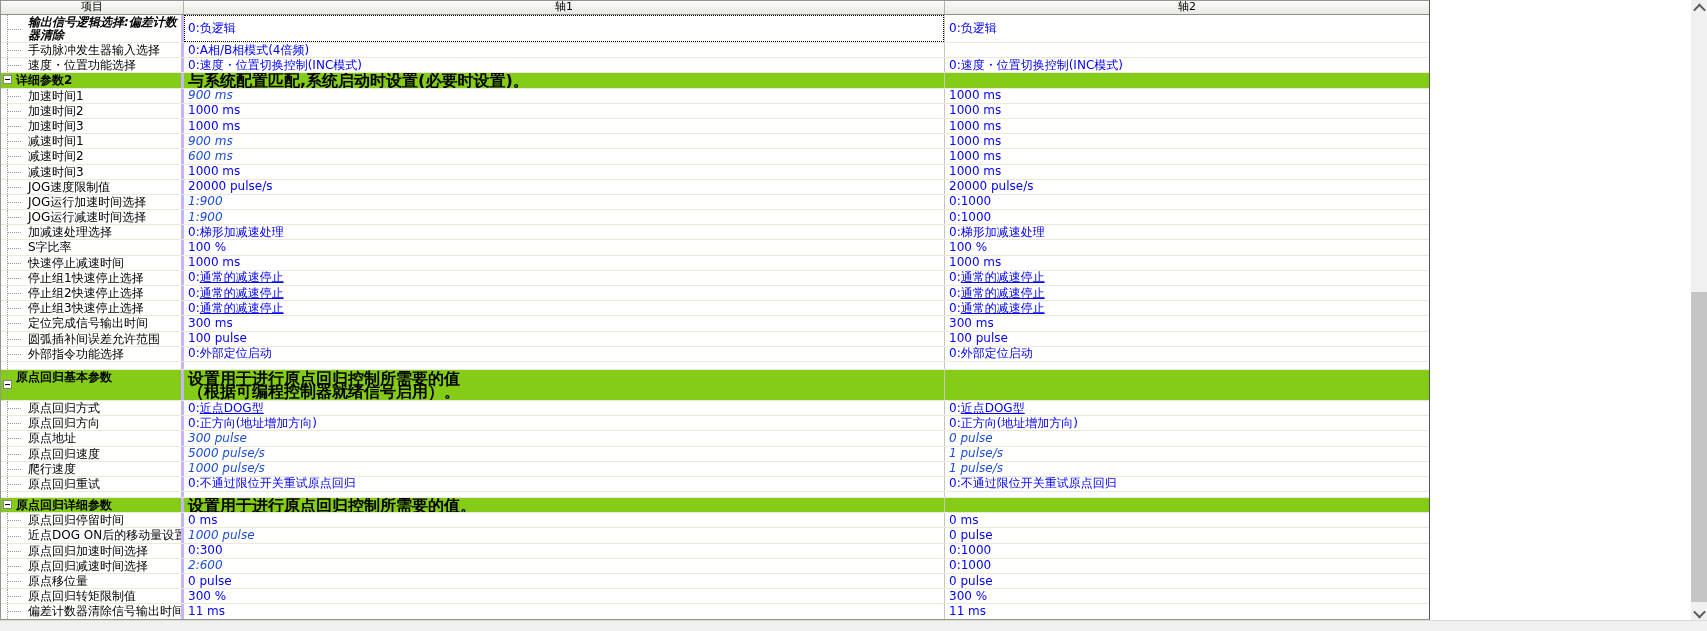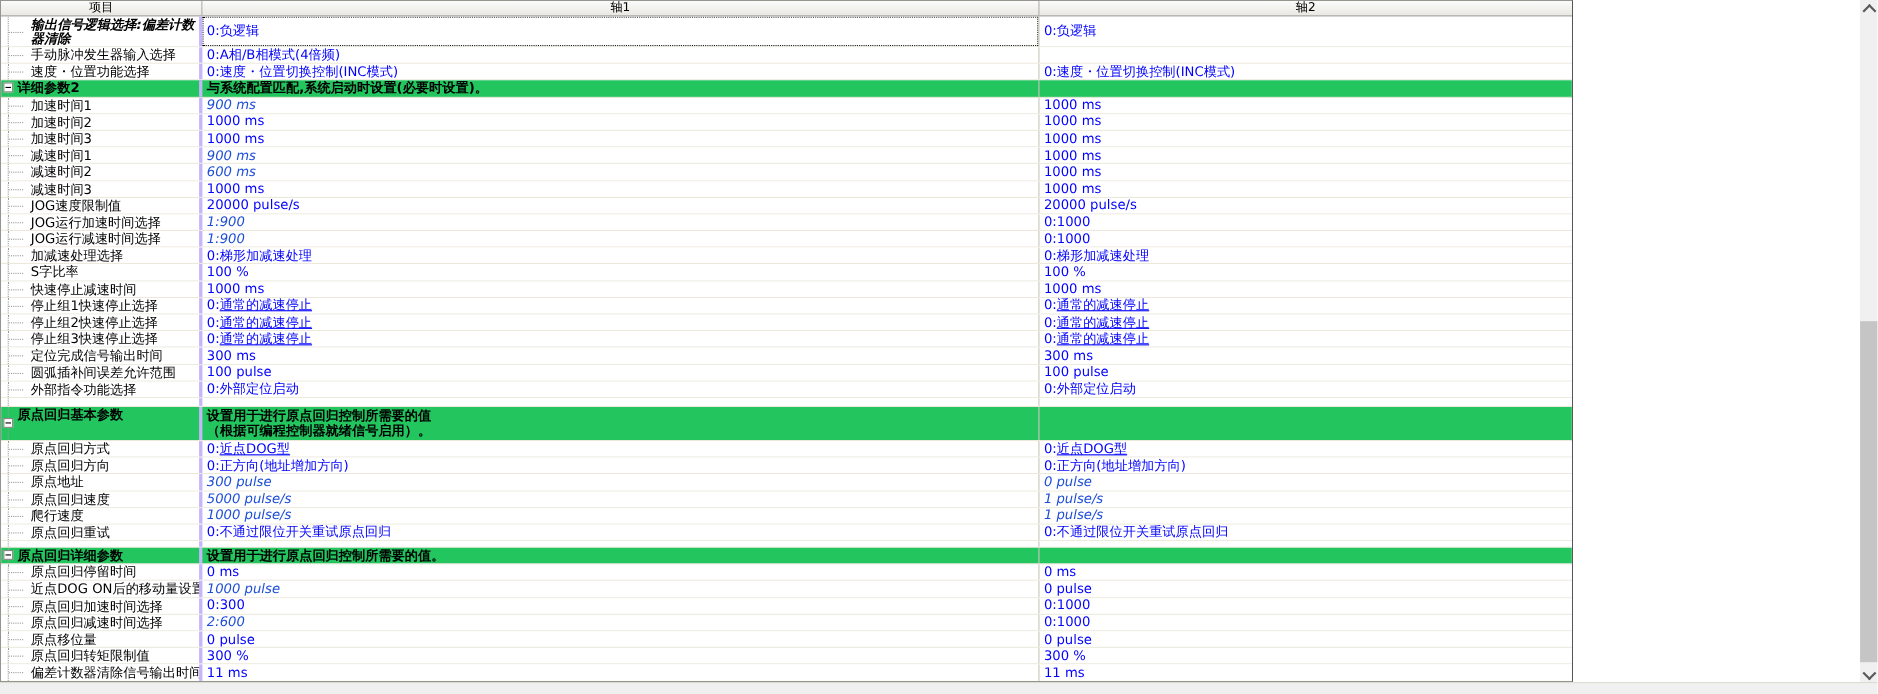--- a/index.html
+++ b/index.html
@@ -12,42 +12,42 @@
        border-bottom:1px solid #8f8f8b;}
   .hcell{box-sizing:border-box;font-size:11px;line-height:12px;color:#000;text-align:center;
          border-right:1px solid #b3b0a8;overflow:hidden;}
   .h0{width:183px;} .h1{width:761px;} .h2{flex:1;border-right:none;}
   
   .body{position:relative;height:606px;overflow:hidden;}
   .row{display:flex;box-sizing:border-box;border-bottom:1px solid #ece8db;background:#fff;position:relative;}
   .row.param{height:15.2px;} .row.param1{height:28px;} .row.group{height:15.2px;}
   .row.group2{height:31px;} .row.sp8{height:8px;border-bottom:1px solid #ece8db;}
   .row.sp6{height:6px;border-bottom:1px solid #ece8db;}
-  .row.group,.row.group2{background:#22c55e;}
+  .row.group,.row.group2{background:#84cc16;}
   .c0{width:183px;box-sizing:border-box;position:relative;border-right:3px solid #c4b5fd;overflow:hidden;}
   .c1{width:761px;box-sizing:border-box;position:relative;border-right:1px solid #c8c5bc;
       padding-left:4px;display:flex;align-items:center;overflow:hidden;}
   .c2{flex:1;box-sizing:border-box;position:relative;padding-left:4px;display:flex;align-items:center;overflow:hidden;}
   
   .gv{position:absolute;left:6px;top:0;bottom:0;width:0;border-left:1px dotted #9a9a9a;}
   .gv.end{bottom:50%;}
   .gh{position:absolute;left:7px;top:50%;width:13px;height:0;border-top:1px dotted #9a9a9a;}
   .param1 .gh{top:14px;}
   .box{position:absolute;left:2px;top:50%;margin-top:-5px;width:9px;height:9px;box-sizing:border-box;
        background:#fff;border:1px solid #848480;display:flex;align-items:center;justify-content:center;}
   .minus{width:5px;height:1px;background:#000;}
   .lbl{display:block;margin-left:27px;margin-right:2px;font-size:12px;line-height:13px;color:#000;
        padding-top:1px;white-space:nowrap;}
   .param1 .lbl{white-space:normal;font-weight:bold;font-style:italic;padding-top:1px;}
   .group .lbl,.group2 .lbl{margin-left:15px;font-weight:bold;white-space:nowrap;}
   
   .val{font-size:12px;line-height:13px;white-space:nowrap;}
   .val.b{color:#0000ff;} .val.k{color:#1d4ed8;font-style:italic;}
   .u{text-decoration:underline;}
-  .desc{font-size:12px;line-height:13px;font-weight:bold;color:#000;}
+  .desc{font-size:16px;line-height:13px;font-weight:bold;color:#000;}
   .desc span{display:block;white-space:nowrap;}
   .selcell::after{content:"";position:absolute;inset:0;border:1px dotted #000;pointer-events:none;}
   
   .vscroll{position:absolute;right:0;top:0;width:16px;height:621px;background:#f0f0f0;}
   .sbtn{position:absolute;left:0;width:16px;height:16px;display:flex;align-items:center;justify-content:center;}
   .sbtn.up{top:0;} .sbtn.down{top:605px;}
   .chev{width:7px;height:7px;border-left:2px solid #5a5a5a;border-top:2px solid #5a5a5a;}
   .chev.upc{transform:rotate(45deg) translate(1px,1px);}
   .chev.dnc{transform:rotate(225deg) translate(1px,1px);}
   .thumb{position:absolute;left:0;top:292px;width:16px;height:310px;background:#c5c5c5;}

